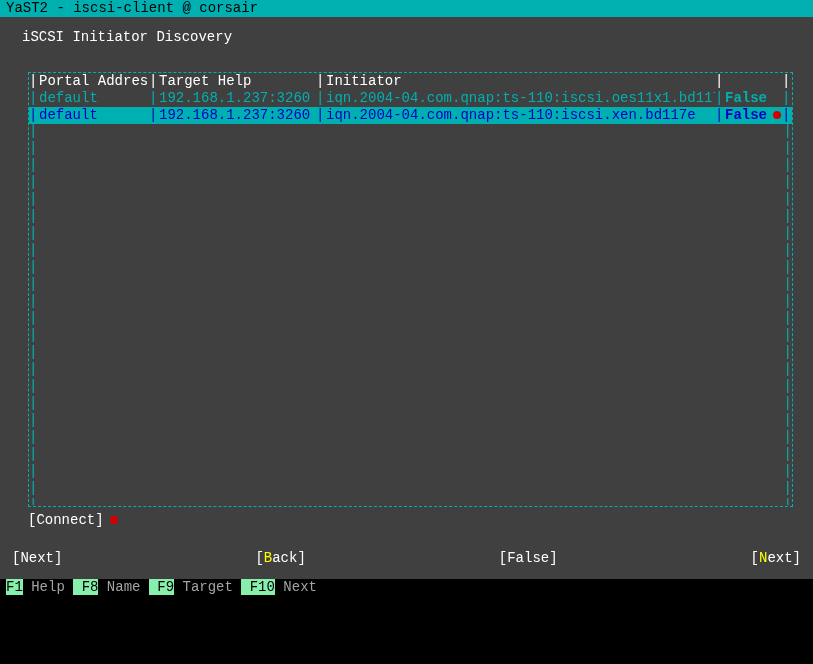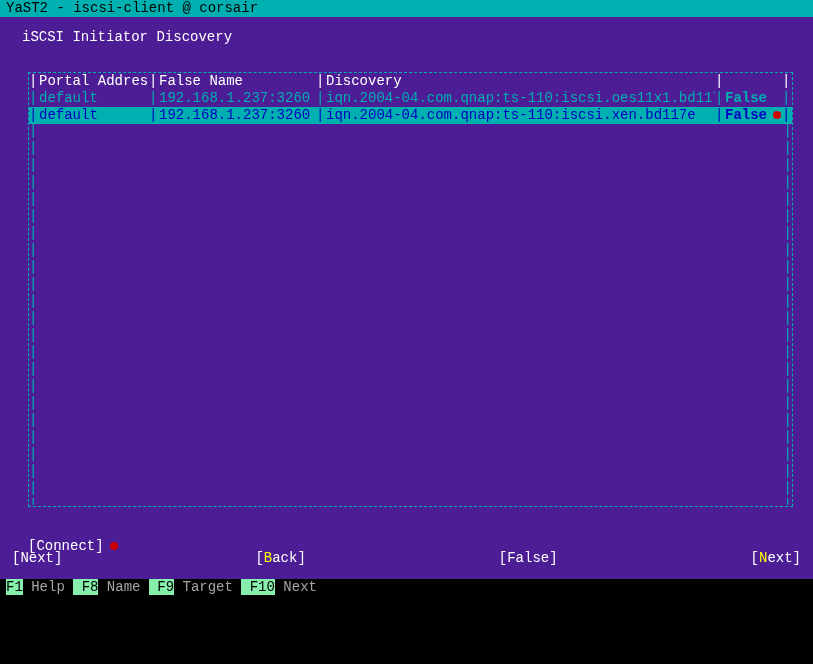--- a/index.html
+++ b/index.html
@@ -25,21 +25,21 @@
     height: 17px;
     padding-left: 6px;
     white-space: pre;
   }
   .main {
     position: absolute;
     left: 0;
     right: 0;
     top: 17px;
     bottom: 17px;
-    background: #4c1d95;
+    background: #404040;
     color: #fff;
   }
   .dialog-title {
     color: #fff;
     padding: 12px 0 6px 22px;
   }
   .box {
     position: absolute;
     left: 28px;
     right: 20px;
@@ -90,21 +90,21 @@
     bottom: 1px;
     color: #00b0b0;
     overflow: hidden;
   }
   .pipes-fill .line { height: 17px; }
   .pipes-fill .line span.left { position: absolute; left: 0px; }
   .pipes-fill .line span.right { position: absolute; right: 0px; }
   .connect-btn {
     position: absolute;
     left: 28px;
-    bottom: 24px;
+    bottom: 50px;
     color: #fff;
   }
   .bottom-buttons {
     position: absolute;
     left: 12px;
     right: 12px;
     bottom: 12px;
     height: 17px;
     color: #fff;
     display: flex;
@@ -136,23 +136,23 @@
     <div class="dialog-title">iSCSI Initiator Discovery</div>
 
     <div class="box">
 
       <table class="table">
         <tbody>
             <tr class="header">
           <td class="col-pipe">|</td>
           <td class="col-portal">Portal Address</td>
           <td class="col-pipe">|</td>
-          <td class="col-target">False Name</td>
-          <td class="col-pipe">|</td>
-          <td class="col-name">Discovery</td>
+          <td class="col-target">Target Help</td>
+          <td class="col-pipe">|</td>
+          <td class="col-name">Initiator</td>
           <td class="col-pipe">|</td>
           <td class="col-conn"></td>
           <td class="col-pipe">|</td>
         </tr>
         <tr class="row-normal">
           <td class="col-pipe">|</td>
           <td class="col-portal">default</td>
           <td class="col-pipe">|</td>
           <td class="col-target">192.168.1.237:3260</td>
           <td class="col-pipe">|</td>

